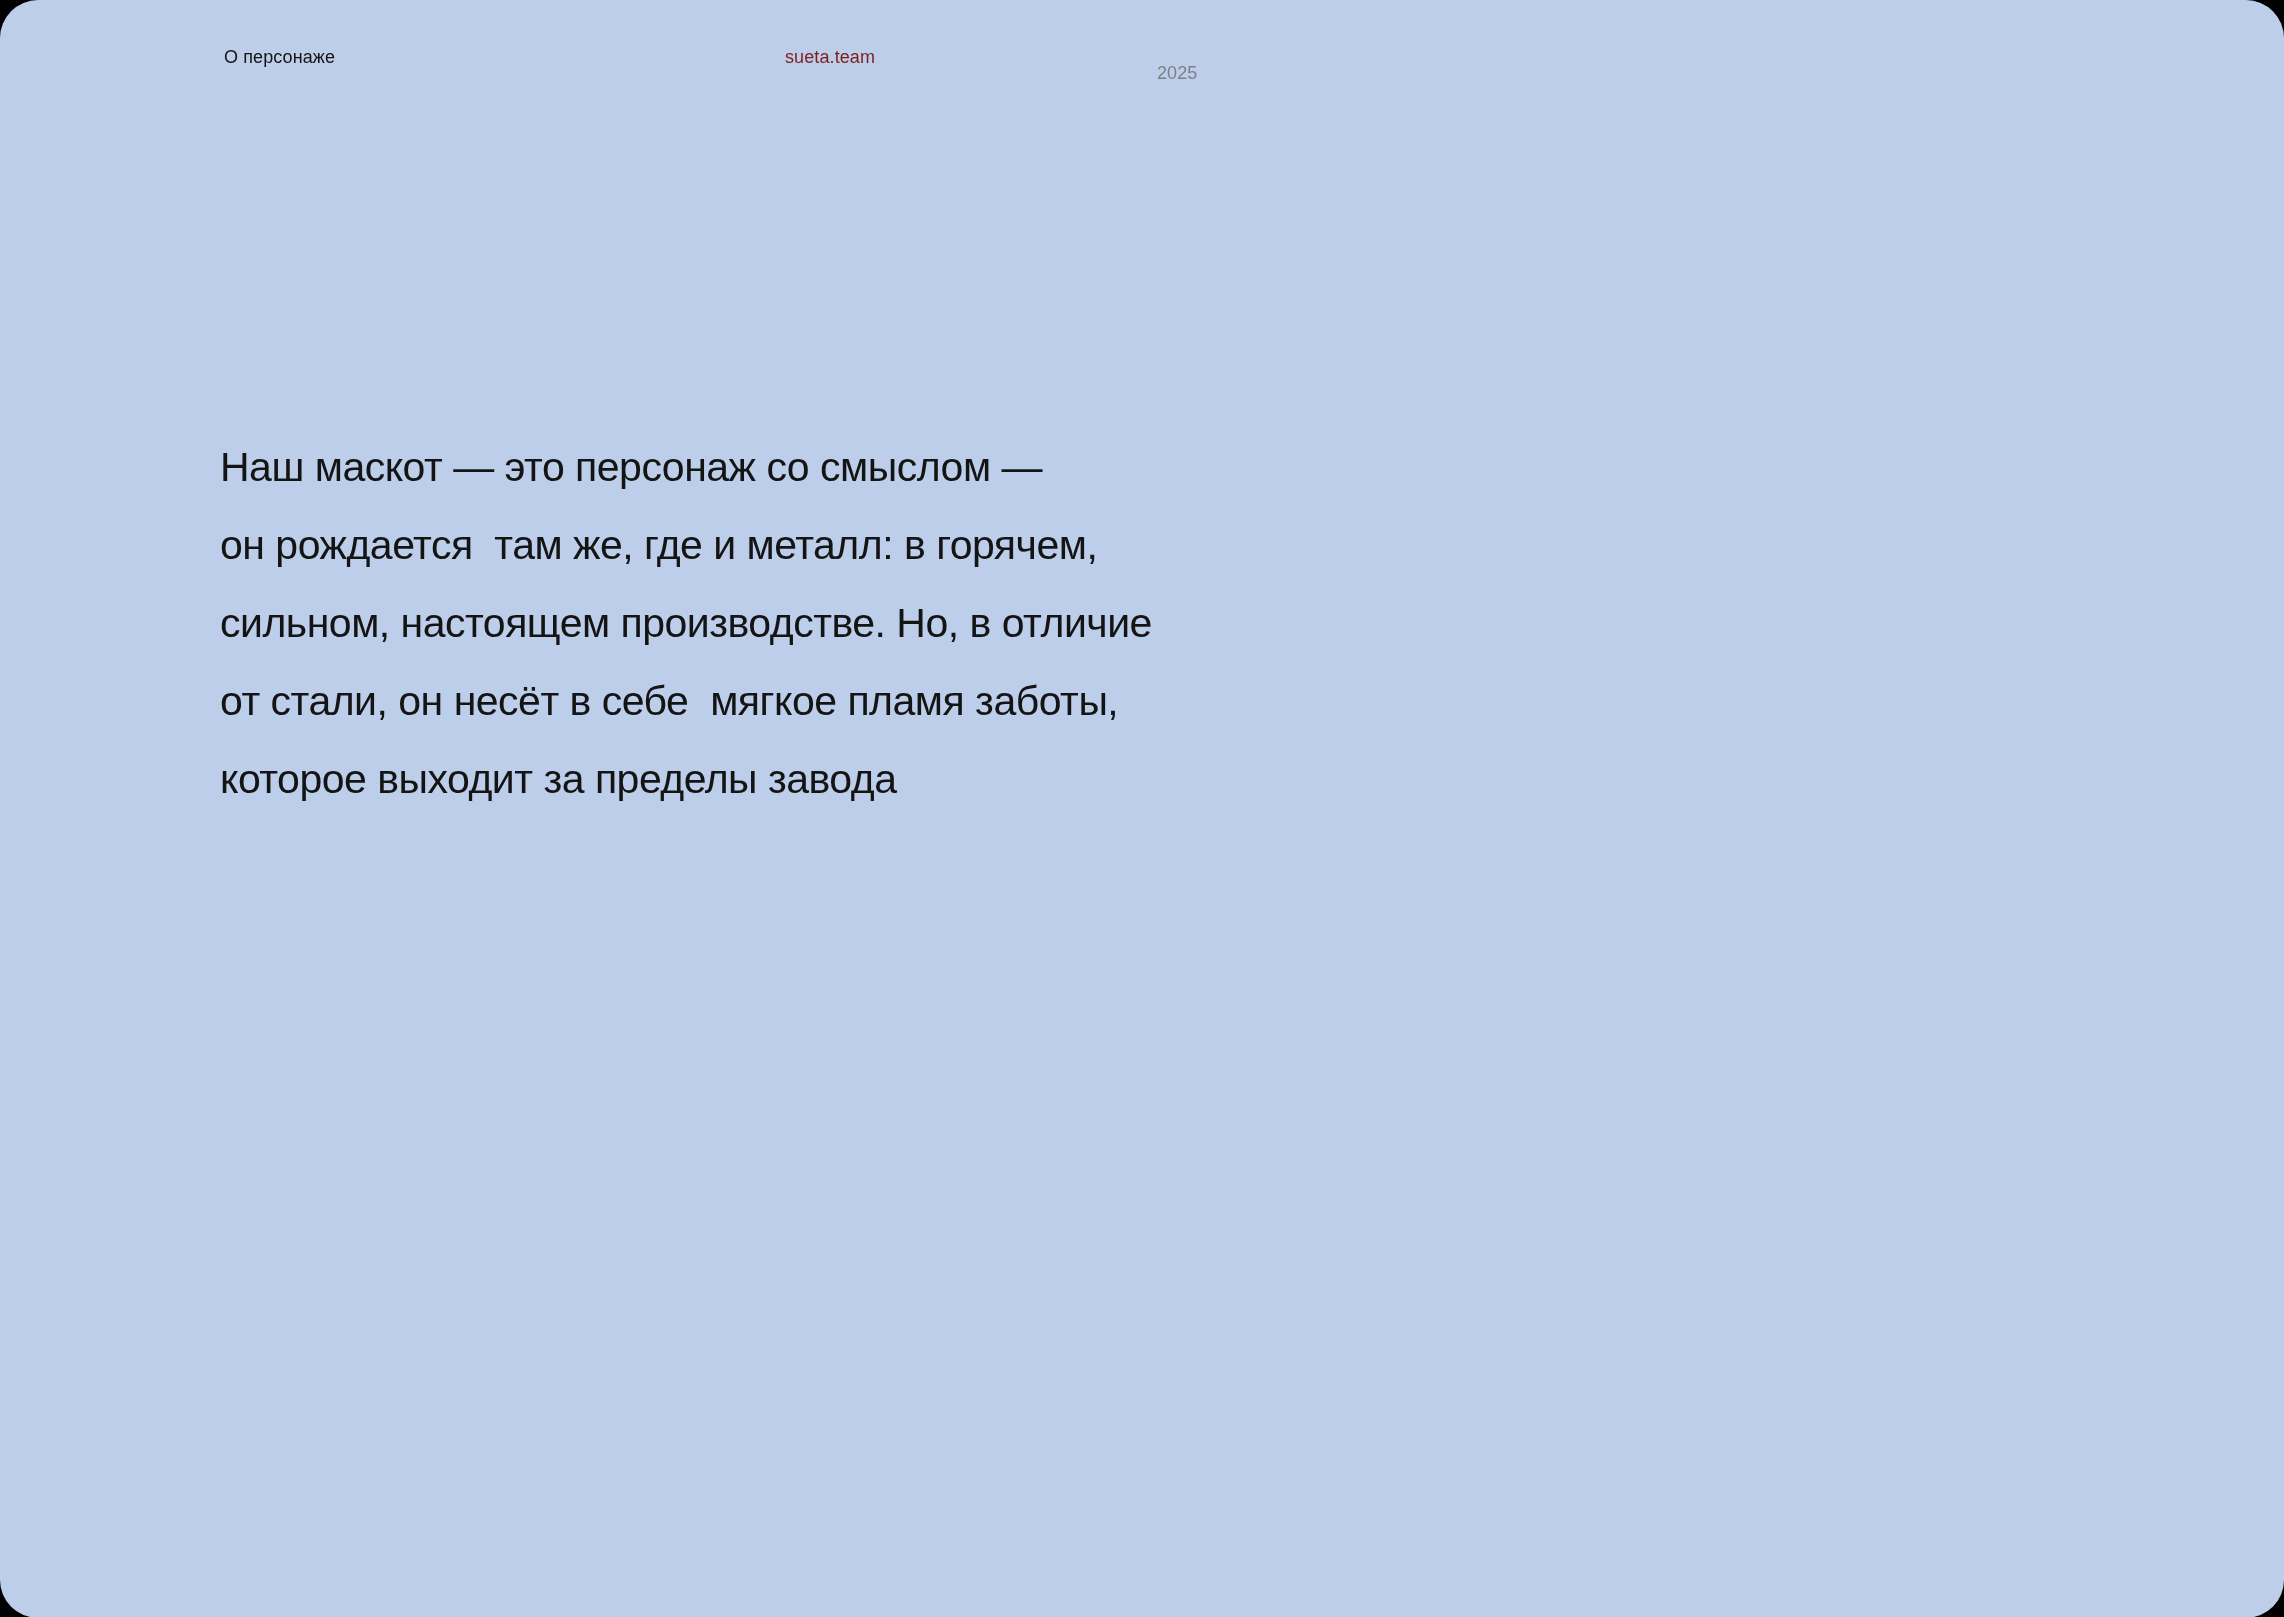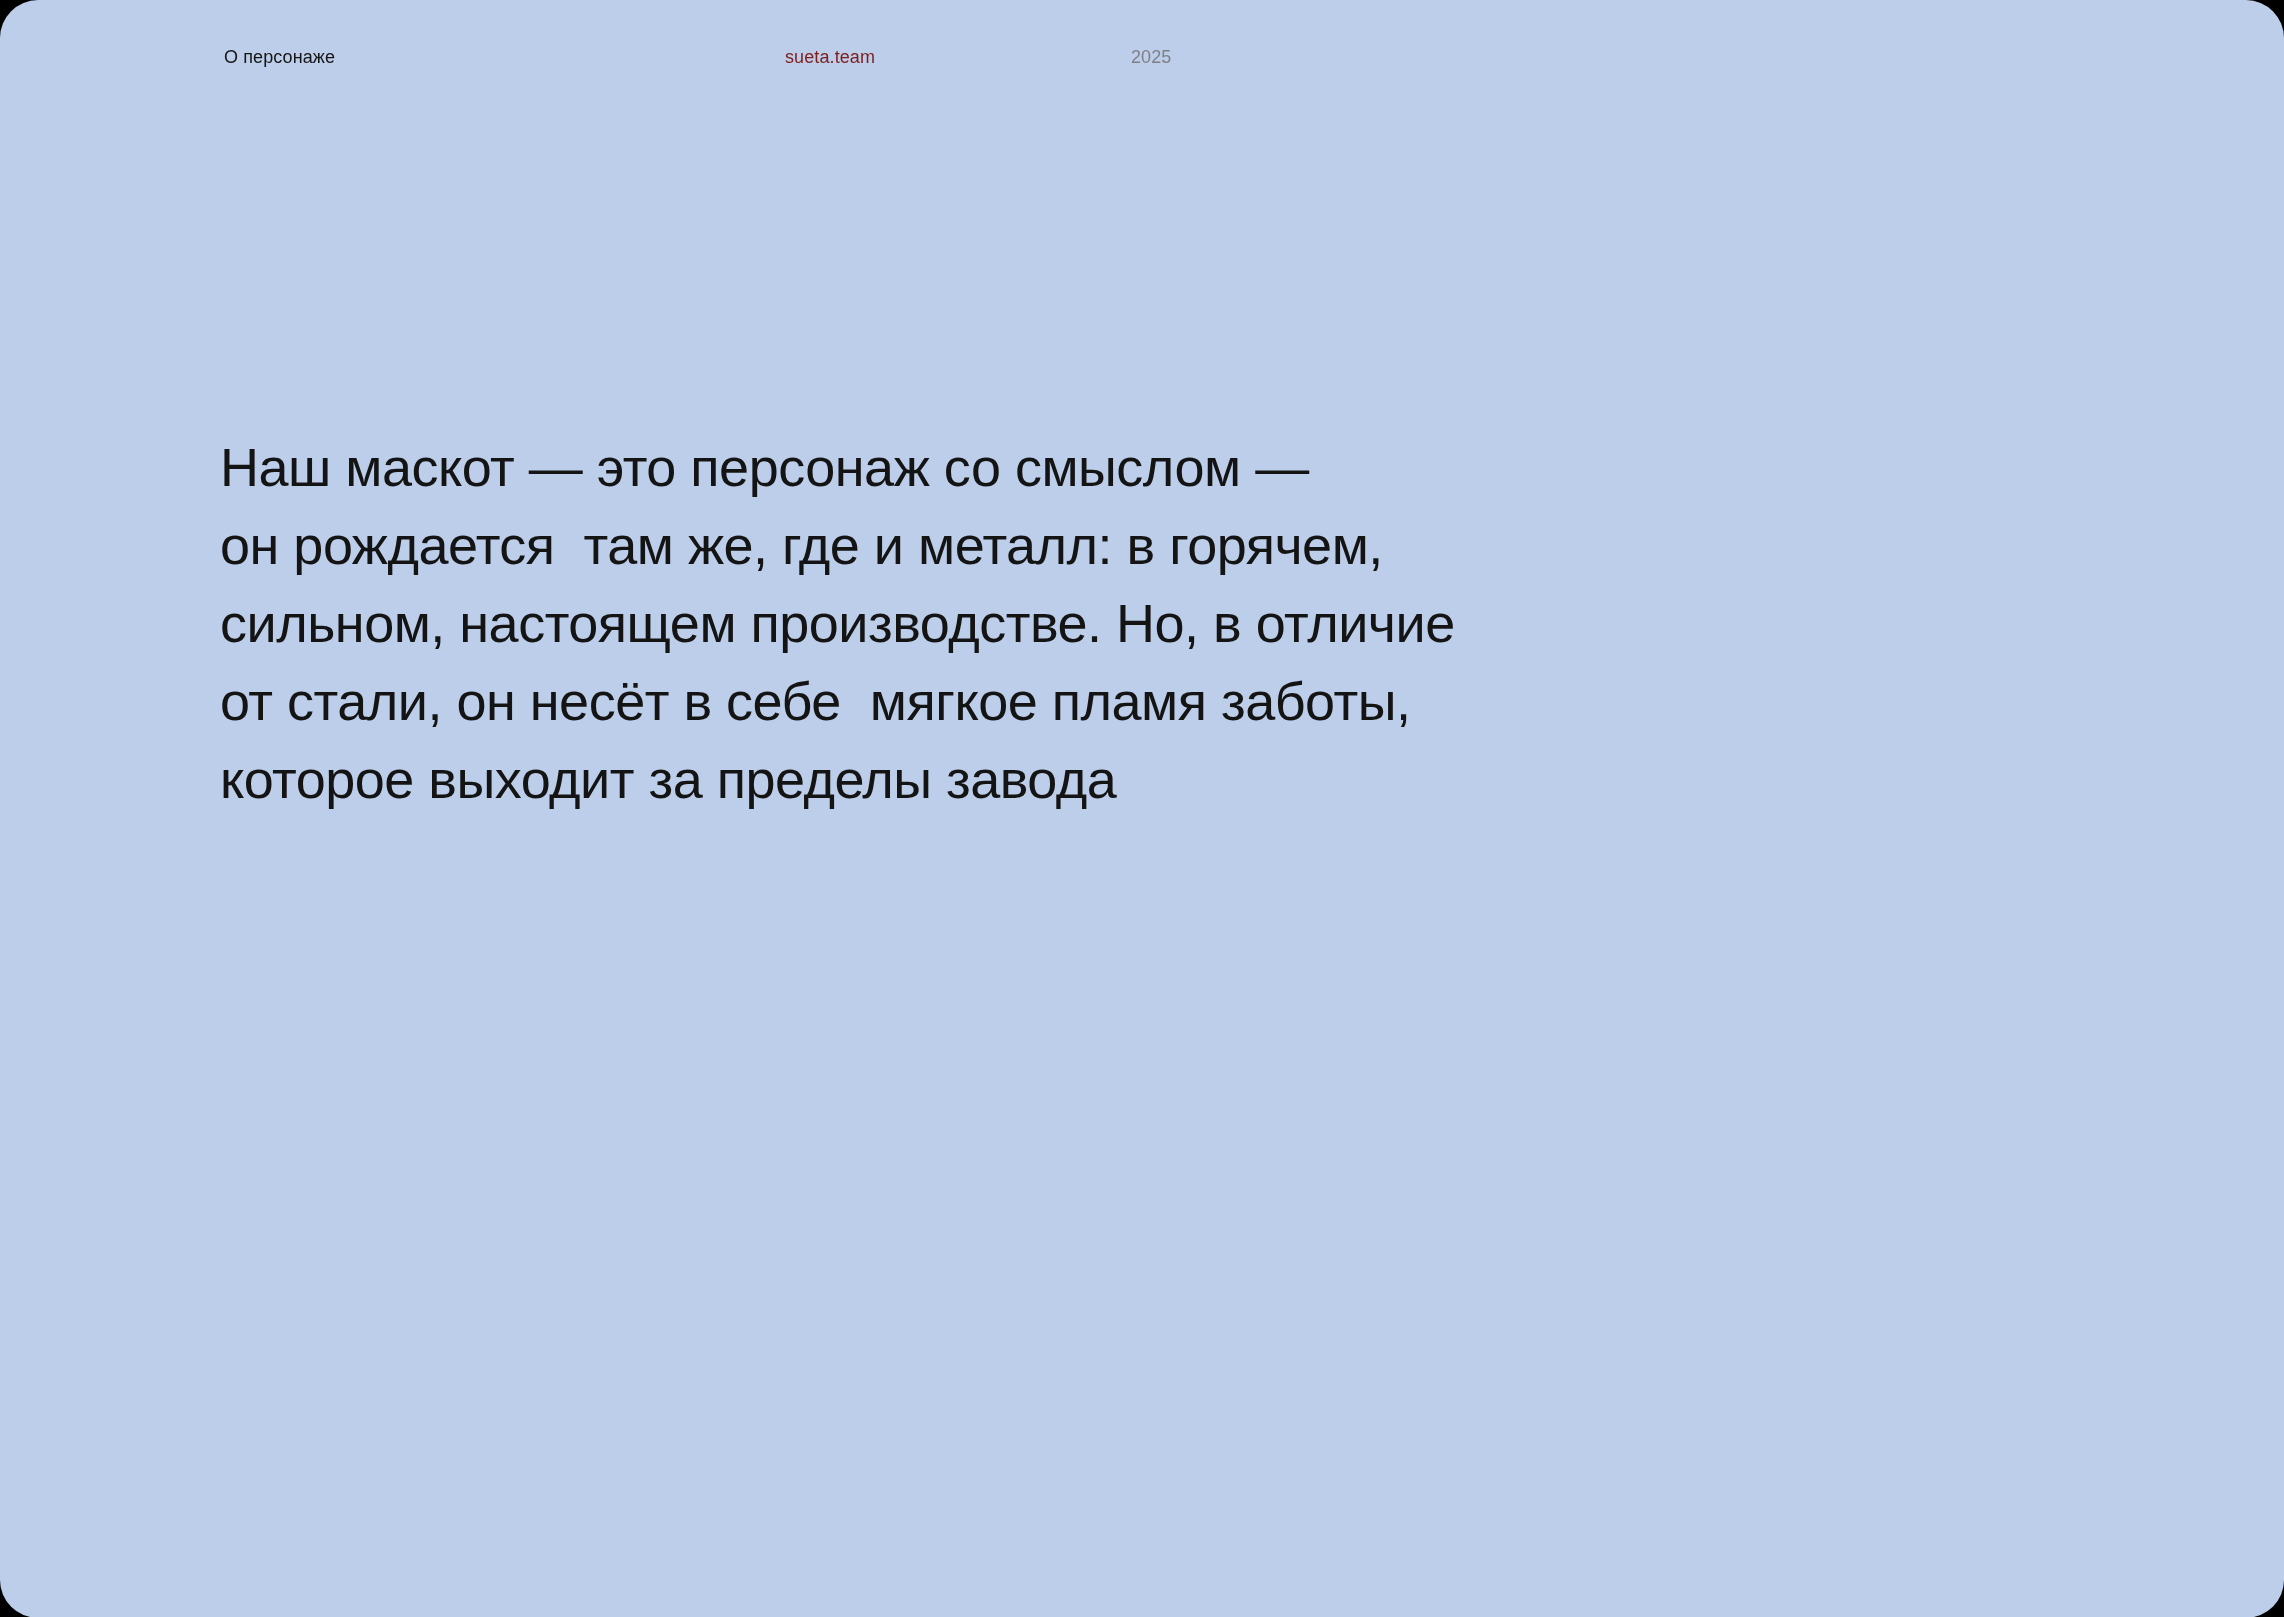--- a/index.html
+++ b/index.html
@@ -46,32 +46,33 @@
   }
   #meta-section {
     left: 224px;
     color: #151515;
   }
   #meta-site {
     left: 785px;
     color: #7f1d1d;
   }
   #meta-year {
-    left: 1131px;
+    left: 1157px;
     color: #7e8087;
+    margin-top: 16px;
   }
 
   
   #body-copy {
     position: absolute;
     left: 220px;
     top: 428px;
     width: 1856px;
     color: #141414;
-    font-size: 54px;
+    font-size: 41px;
     line-height: 78px;
     letter-spacing: -0.5px;
     font-weight: 400;
   }
   .para {
     margin: 0;
     white-space: pre-wrap;
   }
   .para-gap {
     height: 78px;

